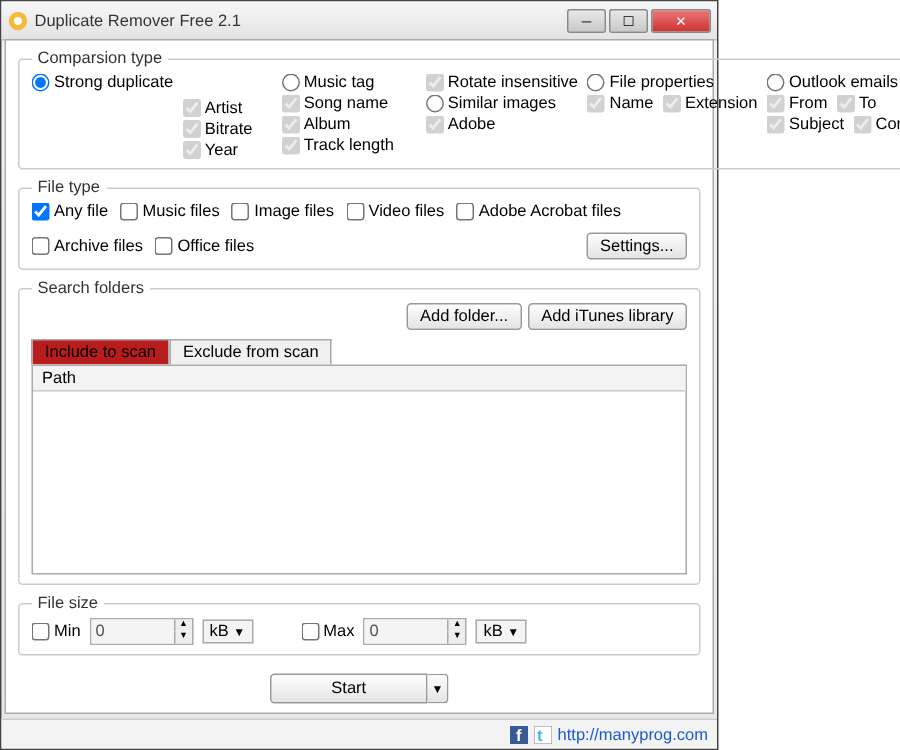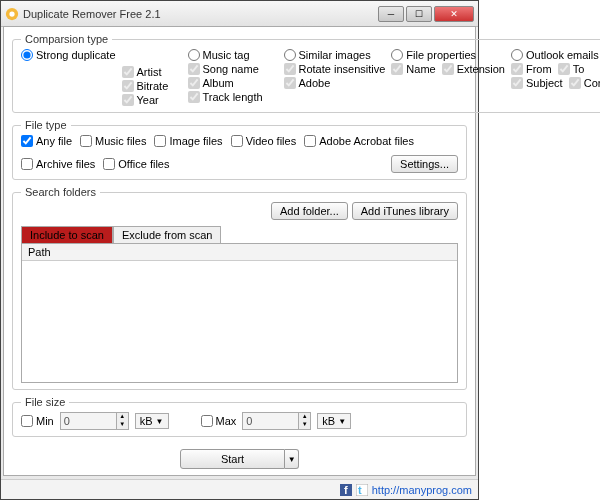--- a/index.html
+++ b/index.html
@@ -106,26 +106,26 @@
               <input type="checkbox" class="disabled-chk" checked="" disabled="" style="">
               <span>Album</span>
             </label>
           <label class="opt">
               <input type="checkbox" class="disabled-chk" checked="" disabled="" style="">
               <span>Track length</span>
             </label>
         </div>
         <div class="col">
           <label class="opt">
+              <input type="checkbox" class="disabled-chk" checked="" disabled="" style="">
+              <span>Rotate insensitive</span>
+            </label>
+          <label class="opt">
               <input type="radio" name="ct" style="">
               <span>Similar images</span>
-            </label>
-          <label class="opt">
-              <input type="checkbox" class="disabled-chk" checked="" disabled="" style="">
-              <span>Rotate insensitive</span>
             </label>
           <label class="opt">
               <input type="checkbox" class="disabled-chk" checked="" disabled="" style="">
               <span>Adobe</span>
             </label>
         </div>
         <div class="col" style="min-width:100px">
           <label class="opt">
               <input type="radio" name="ct" style="">
               <span>File properties</span>

